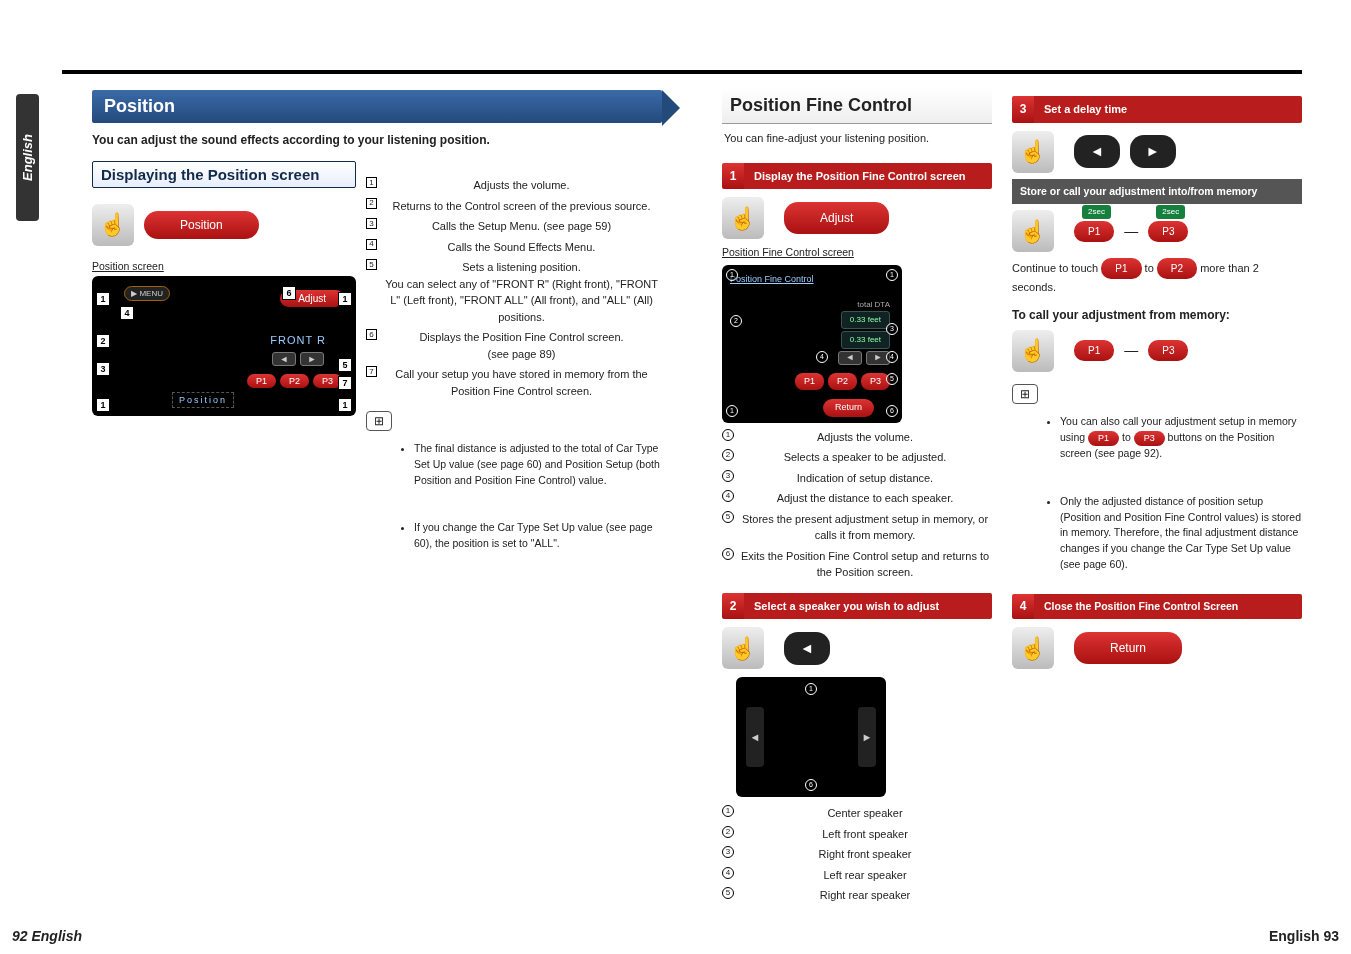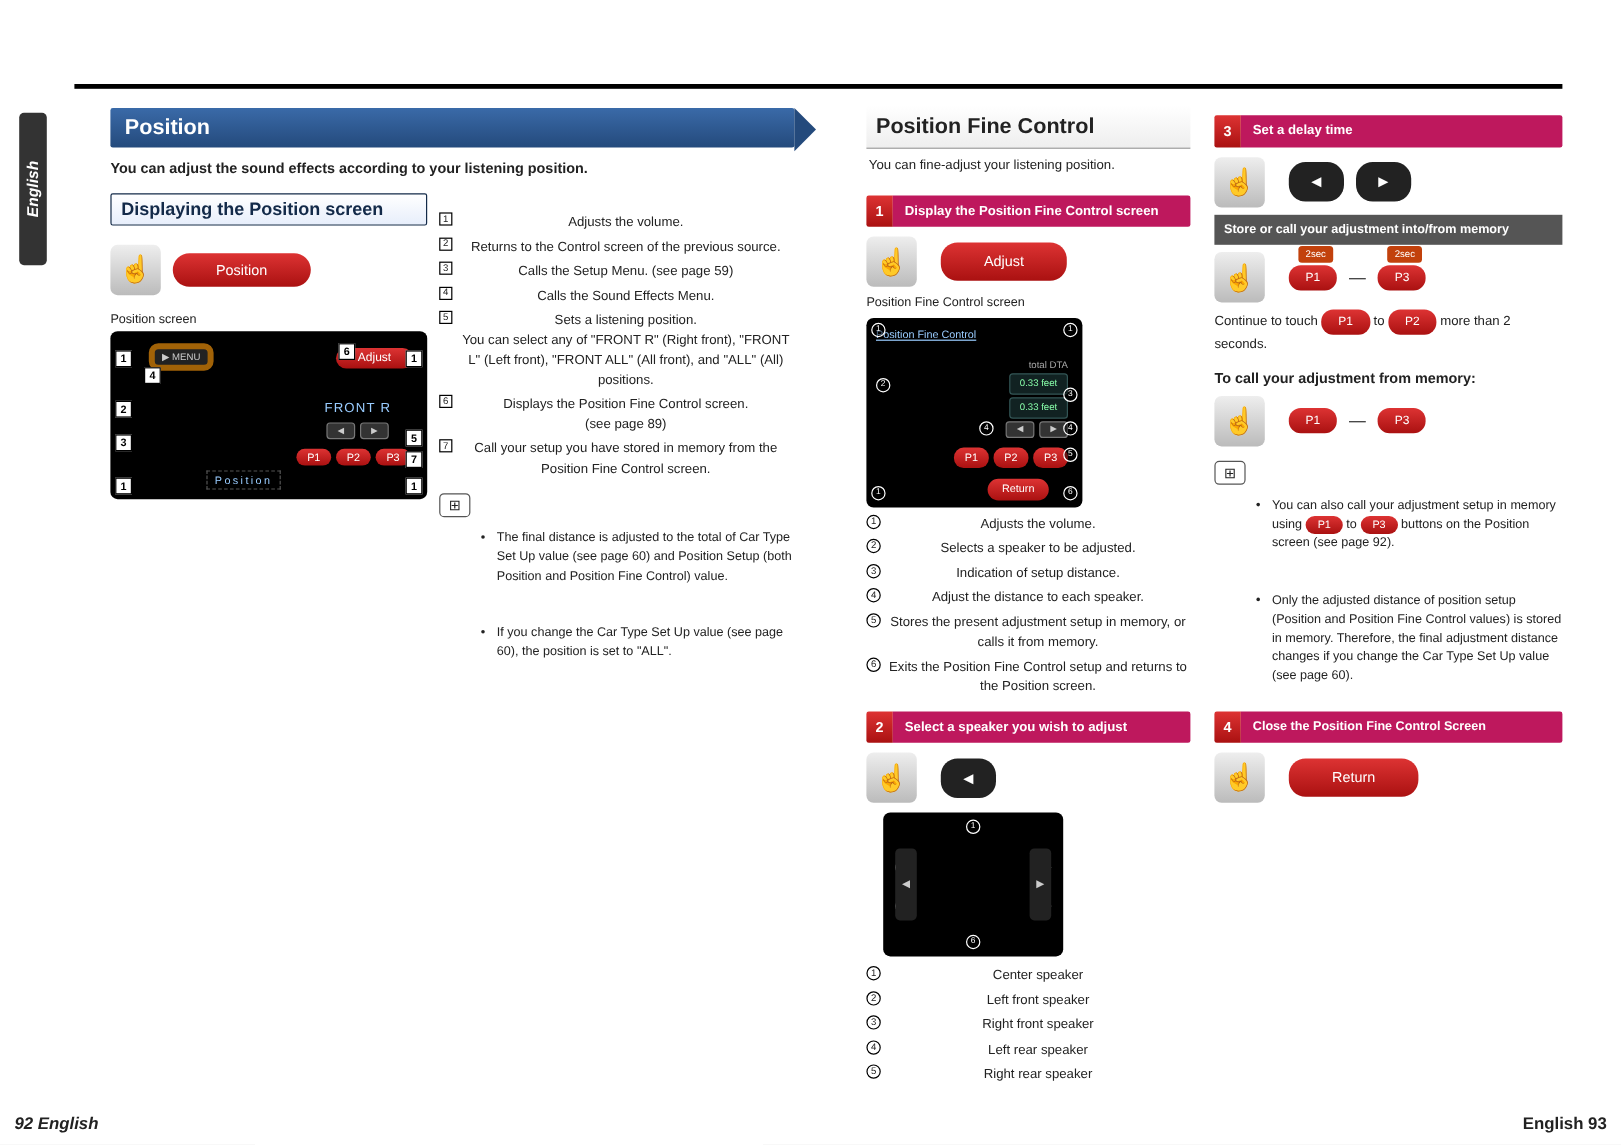--- a/index.html
+++ b/index.html
@@ -20,61 +20,61 @@
 
   .intro { font-weight: bold; font-size: 12px; margin-bottom: 14px; width: 560px; }
 
   .sub-banner { border: 1px solid #132a49; color: #132a49; font-weight: bold; font-size: 15px; padding: 4px 8px; border-radius: 2px; margin-bottom: 10px; background: linear-gradient(#fff,#e7eefb); }
 
   .pos-pill { display: inline-flex; align-items: center; margin: 6px 0 10px; }
   .finger-ico { width: 42px; height: 42px; border-radius: 6px; background: linear-gradient(#eee,#bbb); display: flex; align-items: center; justify-content: center; margin-right: 10px; font-size: 22px; color: #555; }
   .red-pill { background: linear-gradient(#d33,#a11); color: #fff; border-radius: 14px; padding: 5px 22px; font-size: 11px; }
   .red-pill.lg { padding: 7px 36px; font-size: 12px; }
 
-  .caption { font-size: 10.5px; margin: 4px 0; }
+  .caption { font-size: 10.5px; margin: 4px 0; text-decoration: underline; }
 
   .device-shot { background: #000; border-radius: 6px; padding: 8px; color: #fff; position: relative; height: 140px; overflow: hidden; }
   .device-shot .lbl-adjust { position: absolute; right: 12px; top: 14px; background: linear-gradient(#d33,#a11); color: #fff; border-radius: 10px; padding: 3px 18px; font-size: 10px; }
   .device-shot .lbl-frontr { position: absolute; right: 30px; top: 58px; color: #9cf; font-size: 11px; letter-spacing: 1px; }
   .device-shot .arrows { position: absolute; right: 32px; top: 76px; display: flex; gap: 4px; }
   .arrow-btn { width: 24px; height: 14px; background: #333; border: 1px solid #777; border-radius: 3px; display: flex; align-items: center; justify-content: center; font-size: 9px; color: #ccc; }
   .device-shot .presets { position: absolute; right: 14px; top: 98px; display: flex; gap: 4px; }
   .preset-pill { background: linear-gradient(#d33,#a11); color: #fff; border-radius: 8px; padding: 2px 9px; font-size: 9px; }
-  .device-shot .menu-tag { position: absolute; left: 32px; top: 10px; background: #222; border: 5px solid #a16207; color: #ccc; font-size: 8px; border-radius: 8px; padding: 2px 6px; }
+  .device-shot .menu-tag { position: absolute; left: 32px; top: 10px; background: #222; border: 1px solid #a16207; color: #ccc; font-size: 8px; border-radius: 8px; padding: 2px 6px; }
   .device-shot .pos-bottom { position: absolute; left: 80px; bottom: 8px; color: #9cf; font-size: 9px; letter-spacing: 2px; border: 1px dashed #555; padding: 2px 6px; }
   .callout { position: absolute; width: 14px; height: 14px; background: #fff; color: #000; font-size: 9px; border: 1px solid #000; display: flex; align-items: center; justify-content: center; font-weight: bold; }
   .cbox { border: 1px solid #000; width: 11px; height: 11px; display: inline-flex; align-items: center; justify-content: center; font-size: 8px; margin-right: 4px; flex-shrink: 0; }
   .circ { display: inline-flex; width: 12px; height: 12px; border: 1px solid #000; border-radius: 50%; align-items: center; justify-content: center; font-size: 8px; margin-right: 4px; flex-shrink: 0; }
   .num-list > div { display: flex; margin-bottom: 4px; }
   .num-list .txt { flex: 1; text-align: center; }
   .note-block { display: flex; margin-top: 10px; }
   .note-ico { width: 26px; height: 20px; border: 1px solid #555; border-radius: 4px; display: flex; align-items: center; justify-content: center; font-size: 12px; margin-right: 8px; flex-shrink: 0; margin-top: 2px; }
   .note-block ul { list-style: disc; padding-left: 14px; font-size: 10.5px; }
   .note-block li { margin-bottom: 5px; margin-top: 32px; }
 
   .col3 .panel-hdr { font-size: 18px; font-weight: bold; padding: 4px 8px; border-bottom: 1px solid #999; background: linear-gradient(#fff,#eee); margin-bottom: 6px; }
   .col3 .panel-sub { font-size: 11px; padding: 0 2px 8px; }
 
   .step-bar { display: flex; align-items: stretch; margin: 8px 0; }
   .step-num { background: linear-gradient(#d33,#a11); color: #fff; font-weight: bold; width: 22px; display: flex; align-items: center; justify-content: center; font-size: 12px; border-radius: 2px 0 0 2px; }
-  .step-title { background: #be185d; color: #fff; font-weight: bold; font-size: 11px; padding: 5px 10px; flex: 1; border-radius: 0 2px 2px 0; }
+  .step-title { background: #b91c1c; color: #fff; font-weight: bold; font-size: 11px; padding: 5px 10px; flex: 1; border-radius: 0 2px 2px 0; }
   .step-title-sm { font-size: 10.5px; }
 
   .fine-screen { background: #000; border-radius: 6px; padding: 8px; position: relative; height: 158px; width: 180px; margin-bottom: 6px; overflow: hidden; }
   .fine-screen .title-bar { color: #9cf; font-size: 9px; text-decoration: underline; }
   .fine-screen .dta { position: absolute; right: 12px; top: 34px; color: #aaa; font-size: 8px; }
   .fine-screen .val { position: absolute; right: 12px; background: #122; border: 1px solid #355; color: #8fa; font-size: 8px; padding: 2px 8px; border-radius: 3px; }
   .fine-screen .arrows2 { position: absolute; right: 12px; top: 86px; display: flex; gap: 4px; }
   .fine-screen .presets2 { position: absolute; right: 12px; top: 108px; display: flex; gap: 4px; }
   .fine-screen .return { position: absolute; right: 28px; bottom: 6px; background: linear-gradient(#d33,#a11); color: #fff; border-radius: 10px; padding: 2px 12px; font-size: 9px; }
   .c-out { position: absolute; width: 12px; height: 12px; border: 1px solid #fff; border-radius: 50%; color: #fff; background: rgba(0,0,0,0.5); font-size: 7px; display:flex; align-items:center; justify-content:center; }
 
   .speaker-shot { background: #000; border-radius: 6px; width: 150px; height: 120px; margin: 8px 0 8px 14px; position: relative; overflow: hidden; }
   .dark-pill { background: #222; color: #fff; border-radius: 14px; padding: 6px 16px; font-size: 14px; display: flex; align-items: center; justify-content: center; }
-  .sec-label { position: absolute; background: #c2410c; color: #fff; font-size: 8px; padding: 1px 6px; border-radius: 3px; }
+  .sec-label { position: absolute; background: #15803d; color: #fff; font-size: 8px; padding: 1px 6px; border-radius: 3px; }
 
   .h6 { font-weight: bold; font-size: 12px; margin: 10px 0 6px; }
   .sub-dark { background: #555; color: #fff; font-weight: bold; font-size: 10.5px; padding: 5px 8px; margin: 6px 0; }
   .pill-row { display: flex; align-items: center; gap: 10px; margin: 6px 0; }
   .p1p { background: linear-gradient(#d33,#a11); color: #fff; border-radius: 10px; padding: 3px 14px; font-size: 10px; }
   .tilde { font-size: 14px; }
   .spk-circ { position: absolute; width: 12px; height: 12px; border: 1px solid #fff; border-radius: 50%; background: rgba(0,0,0,0.4); color:#fff; font-size:7px; display:flex;align-items:center;justify-content:center; }
 </style>
 </head>
 <body>

